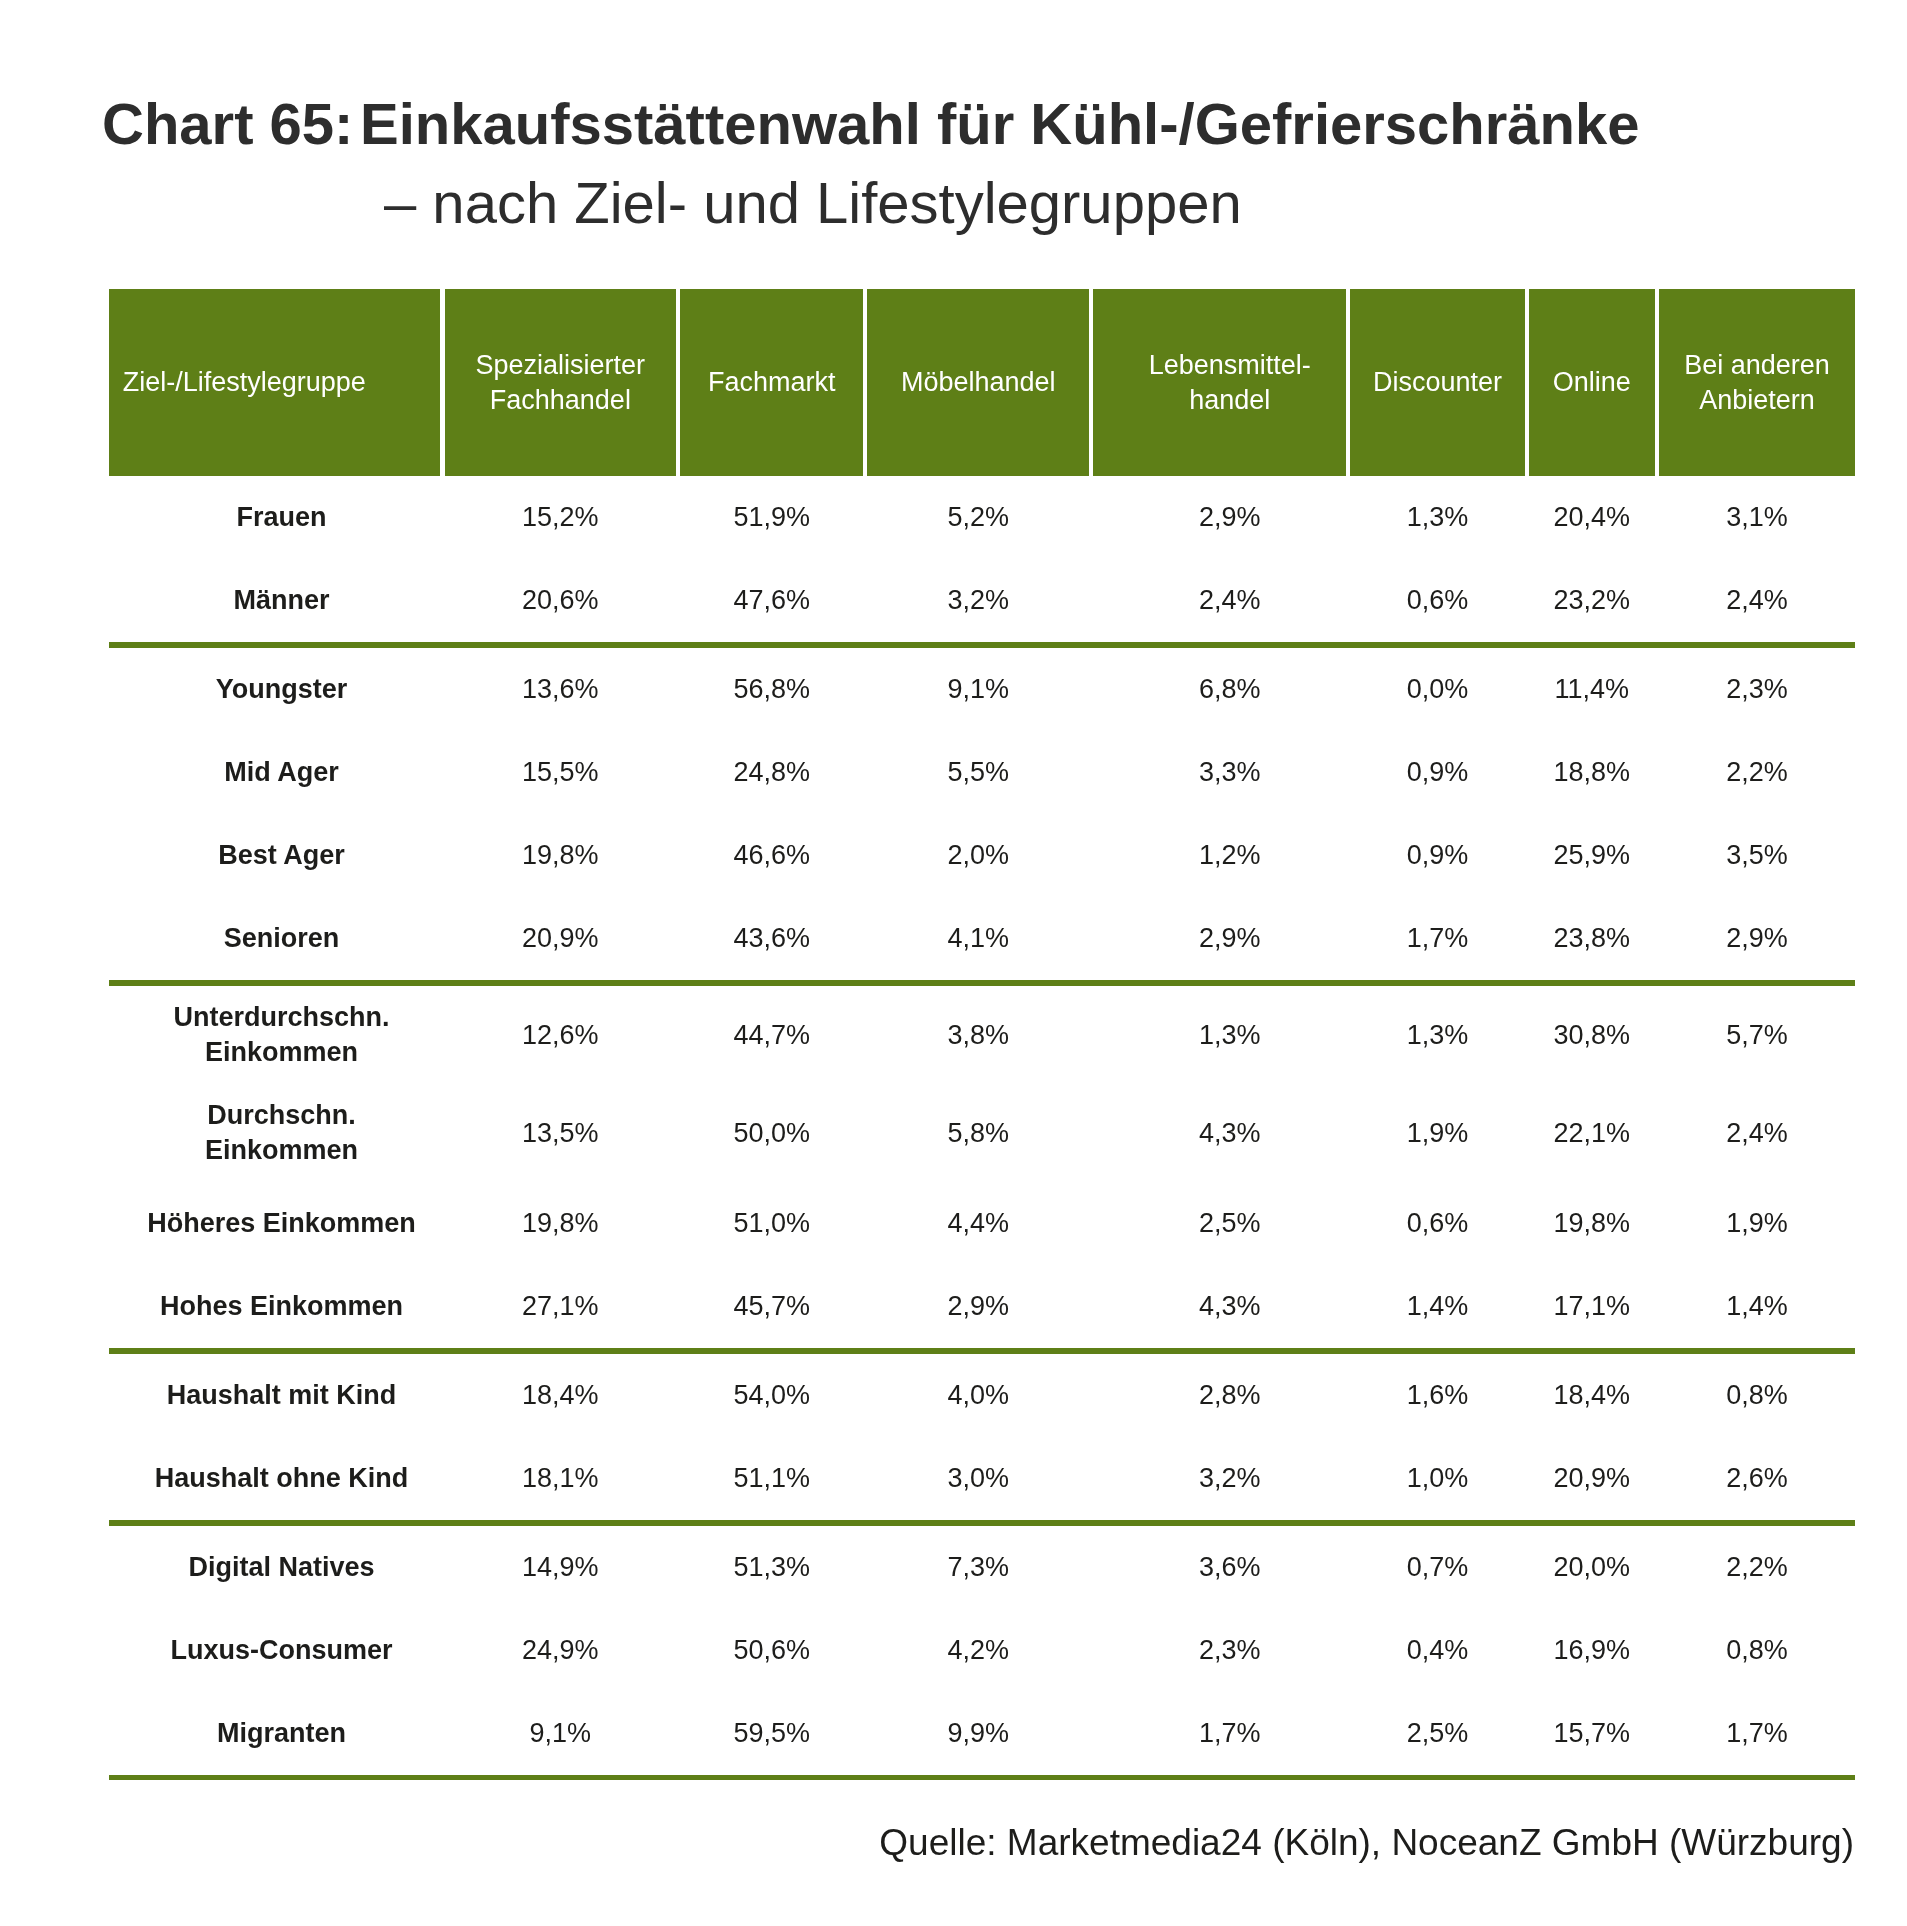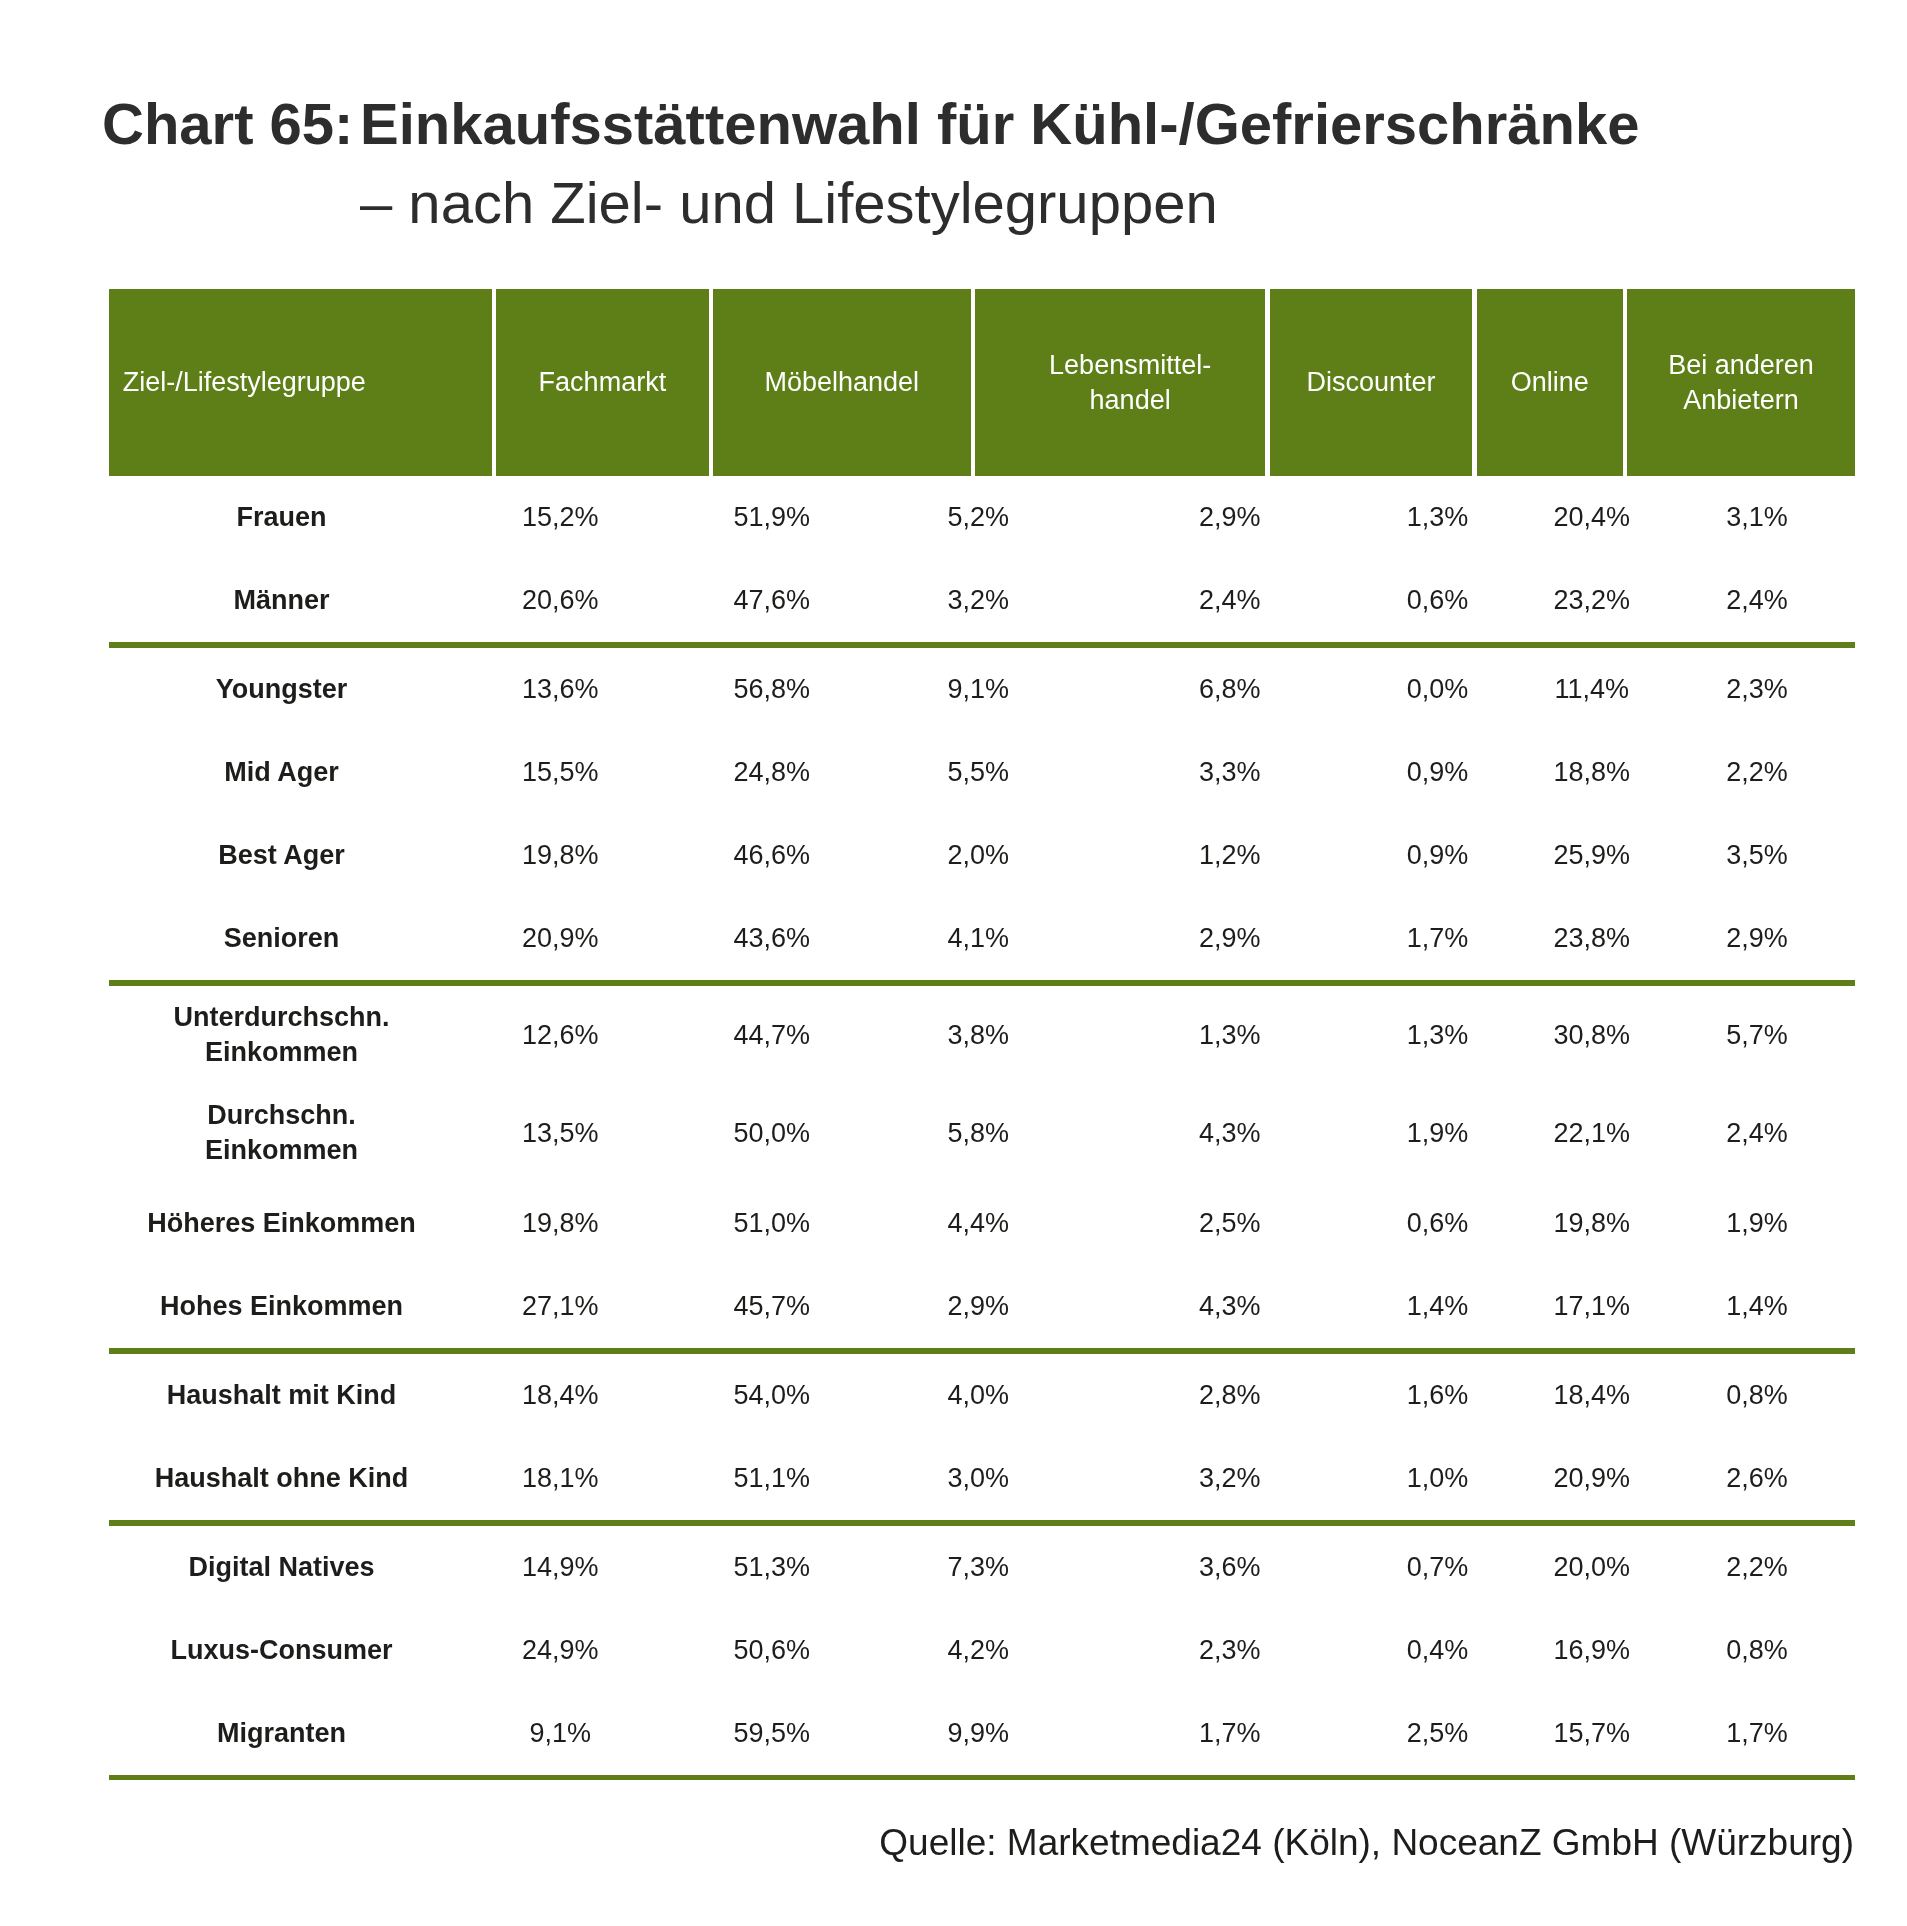--- a/index.html
+++ b/index.html
@@ -18,21 +18,21 @@
   .page{position:absolute;inset:0;background:#fff;}
 
   
   .title-row{
     position:absolute;left:102px;top:85px;
     display:flex;align-items:flex-start;
     font-size:58px;line-height:1.36;color:var(--title-text);
   }
   .chart-label{width:258px;font-weight:bold;flex:0 0 auto;}
   .title-text{font-weight:bold;}
-  .title-sub{font-weight:normal;}
+  .title-sub{font-weight:normal;margin-left:24px;}
 
   
   .table{
     position:absolute;left:109px;top:289px;width:1746px;
   }
   .header-row{
     display:flex;gap:4.3px;height:187px;
   }
   .hcell{
     background:var(--green);color:#ffffff;
@@ -86,20 +86,22 @@
     <div class="chart-label">Chart 65:</div>
     <div class="title-text">
       <div class="title-main">Einkaufsstättenwahl für Kühl-/Gefrierschränke</div>
       <div class="title-sub">– nach Ziel- und Lifestylegruppen</div>
     </div>
   </div>
 
   <div class="table">
     <div class="header-row">
         <div class="hcell c0">Ziel-/Lifestylegruppe</div>
+        <div class="hcell c1">Spezialisierter
+Fachhandel</div>
         <div class="hcell c2">Fachmarkt</div>
         <div class="hcell c3">Möbelhandel</div>
         <div class="hcell c4">Lebensmittel-
 handel</div>
         <div class="hcell c5">Discounter</div>
         <div class="hcell c6">Online</div>
         <div class="hcell c7">Bei anderen
 Anbietern</div>
       </div>
     <div class="tbody">

